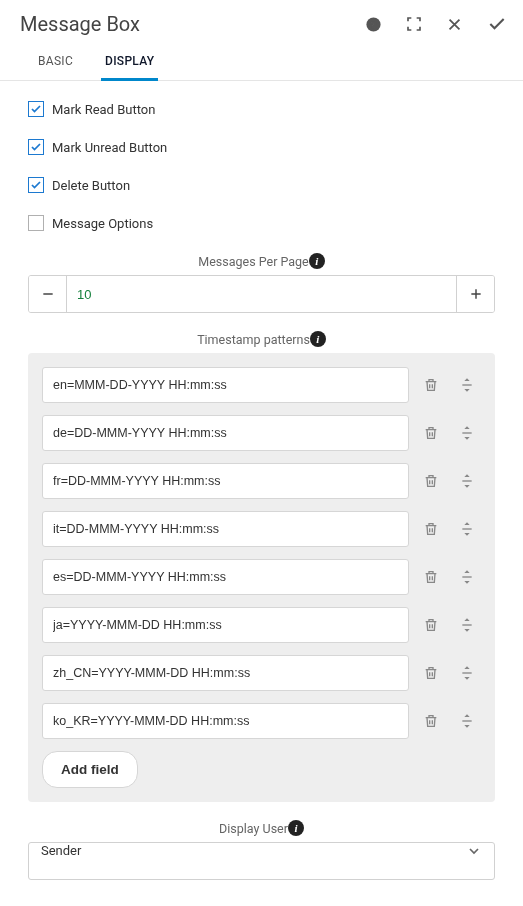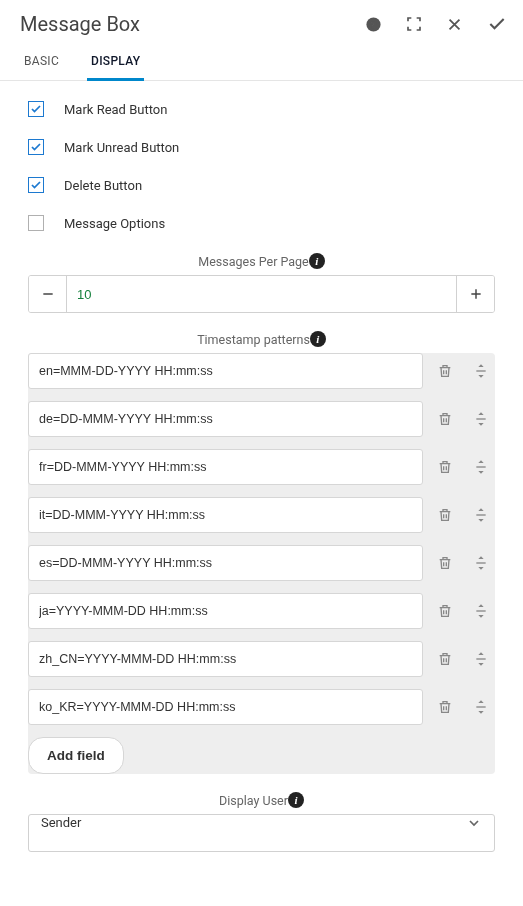--- a/index.html
+++ b/index.html
@@ -27,21 +27,21 @@
   gap: 24px;
 }
 .header-icon {
   color: #555;
   display: flex;
   align-items: center;
   cursor: pointer;
 }
 .tabs {
   display: flex;
-  padding: 0 20px;
+  padding: 0 34px;
   border-bottom: 1px solid #e5e5e5;
   gap: 24px;
 }
 .tab {
   padding: 10px 4px;
   font-size: 12px;
   color: #555;
   cursor: pointer;
   letter-spacing: 0.3px;
 }
@@ -51,21 +51,21 @@
   margin-bottom: -1px;
   font-weight: 500;
 }
 .content {
   padding: 20px 28px 28px 28px;
 }
 .checkbox-row {
   display: flex;
   align-items: center;
   margin-bottom: 22px;
-  gap: 20px;
+  gap: 8px;
 }
 .checkbox {
   width: 16px;
   height: 16px;
   border: 1.5px solid #b0b0b0;
   display: flex;
   align-items: center;
   justify-content: center;
   cursor: pointer;
   background: #fff;
@@ -126,20 +126,21 @@
   flex: 1;
   border: none;
   outline: none;
   padding: 0 10px;
   font-size: 13px;
   color: #15803d;
 }
 .patterns-box {
   background: #eeeeee;
   border-radius: 4px;
+  padding: 14px;
   margin-top: 0;
 }
 .pattern-row {
   display: flex;
   align-items: center;
   gap: 8px;
   margin-bottom: 12px;
 }
 .pattern-input {
   flex: 1;

